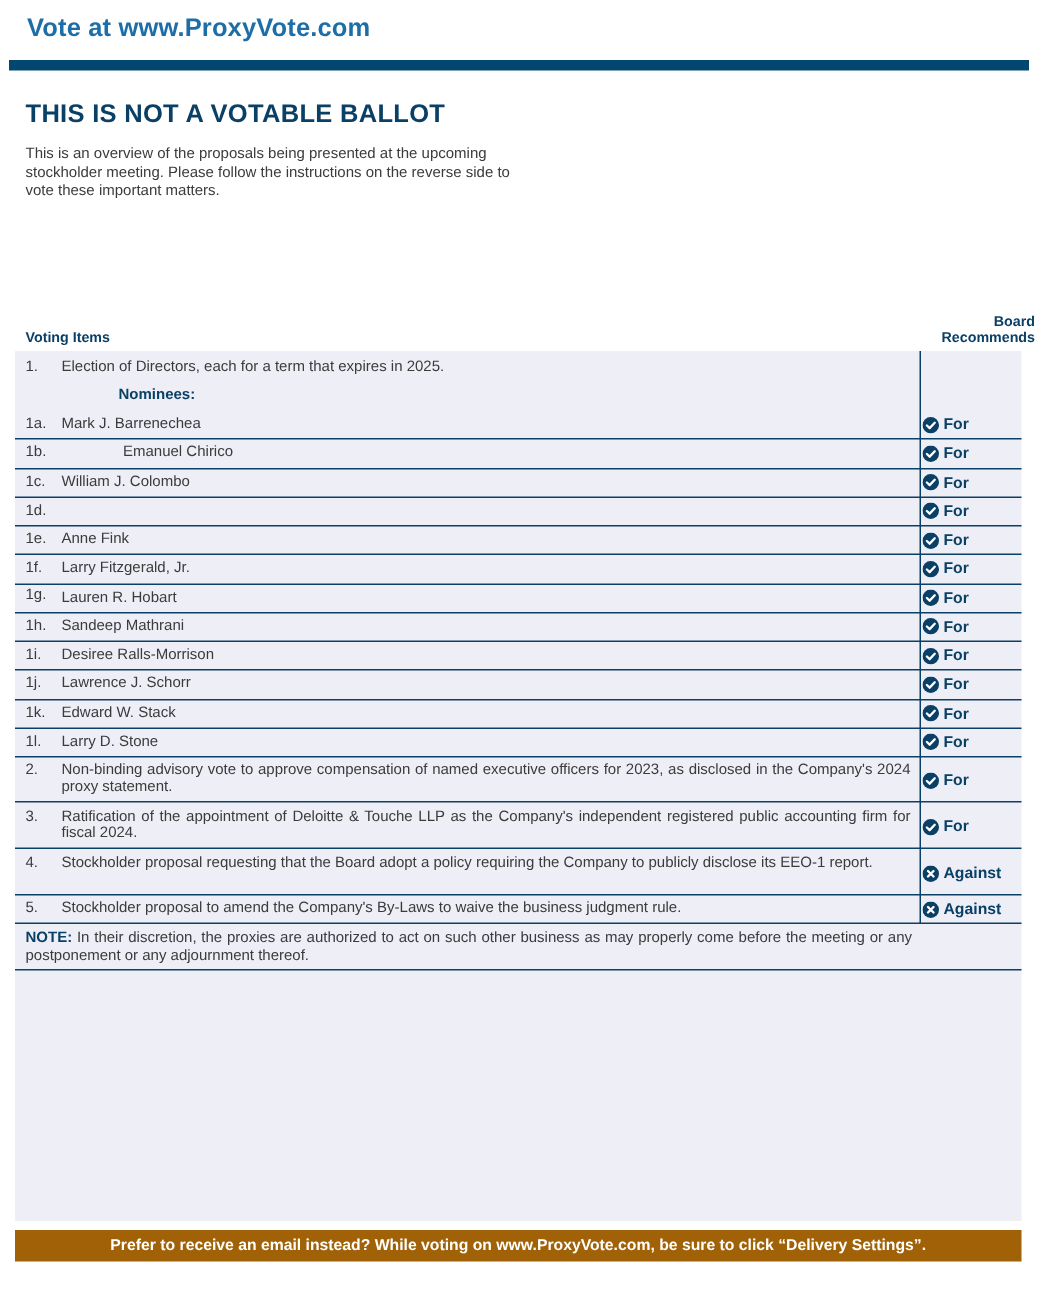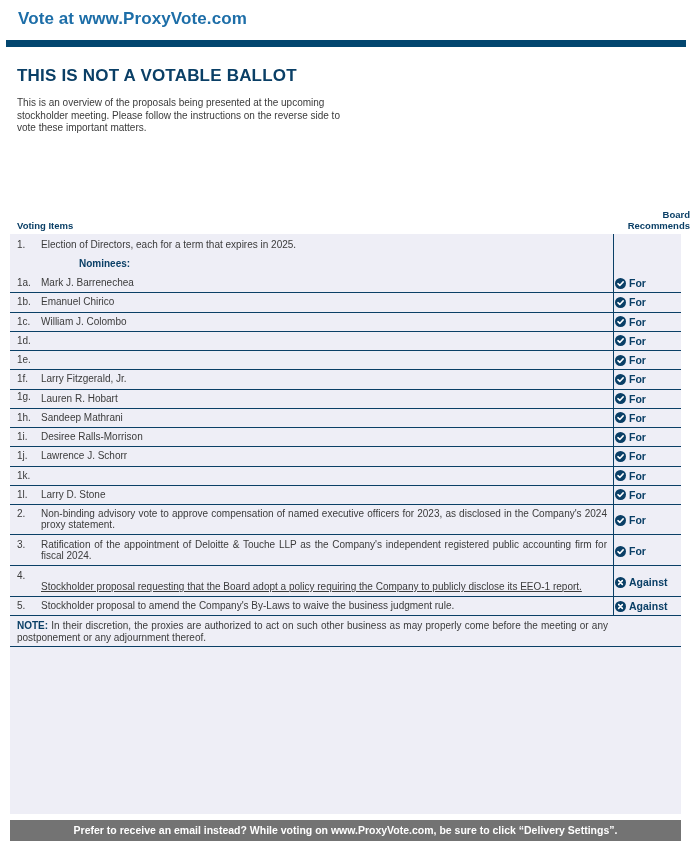--- a/index.html
+++ b/index.html
@@ -23,21 +23,21 @@
   .num { position:absolute; left:7px; }
   .text { position:absolute; left:31px; width:566px; line-height:11px; text-align:justify; }
   .rec { position:absolute; left:605px; display:flex; align-items:center; gap:3px;
          font-weight:bold; color:#0a3f66; font-size:10.5px; }
   .rec svg { width:11px; height:11px; display:block; }
   .nominees-label { font-weight:bold; color:#0a3f66; }
   .note { position:absolute; left:17px; top:620px; width:591px; font-size:10px; line-height:11.5px;
           text-align:justify; color:#3b3b3b; }
   .note b { color:#0a3f66; }
   .note-line { position:absolute; left:10px; top:646px; width:671px; height:1px; background:#0a3f66; }
-  .footer { position:absolute; left:10px; top:820px; width:671px; height:21px; background:#737373;
+  .footer { position:absolute; left:10px; top:820px; width:671px; height:21px; background:#a16207;
             color:#ffffff; font-size:10.5px; font-weight:bold; text-align:center; line-height:21px; }
 </style>
 </head>
 <body>
 
 <div class="top-title">Vote at www.ProxyVote.com</div>
 <div class="top-bar"></div>
 
 <div class="heading">THIS IS NOT A VOTABLE BALLOT</div>
 <div class="intro">This is an overview of the proposals being presented at the upcoming stockholder meeting. Please follow the instructions on the reverse side to vote these important matters.</div>
@@ -66,21 +66,21 @@
       <span class="rec" style="top:3px;">
         <svg viewBox="0 0 12 12">
           <circle cx="6" cy="6" r="6" fill="#0a3f66"></circle>
           <path d="M3.2 6.2 L5.2 8.1 L8.9 4.2" stroke="#fff" stroke-width="1.7" fill="none" stroke-linecap="round" stroke-linejoin="round"></path>
         </svg>
         <span>For</span>
       </span>
     </div>
     <div class="row" style="top: 293.25px; height: 19.25px;">
       <span class="num" style="top:3px;">1b.</span>
-      <span class="text" style="top:3px;">Emanuel Chirico</span>
+      <span class="text" style="top:3px;margin-left:41px;">Emanuel Chirico</span>
       <span class="rec" style="top:3px;">
         <svg viewBox="0 0 12 12">
           <circle cx="6" cy="6" r="6" fill="#0a3f66"></circle>
           <path d="M3.2 6.2 L5.2 8.1 L8.9 4.2" stroke="#fff" stroke-width="1.7" fill="none" stroke-linecap="round" stroke-linejoin="round"></path>
         </svg>
         <span>For</span>
       </span>
     </div>
     <div class="row" style="top: 312.5px; height: 19.25px; padding-left: 31px;">
       <span class="num" style="top:3px;">1c.</span>
@@ -98,20 +98,21 @@
       <span class="rec" style="top:3px;">
         <svg viewBox="0 0 12 12">
           <circle cx="6" cy="6" r="6" fill="#0a3f66"></circle>
           <path d="M3.2 6.2 L5.2 8.1 L8.9 4.2" stroke="#fff" stroke-width="1.7" fill="none" stroke-linecap="round" stroke-linejoin="round"></path>
         </svg>
         <span>For</span>
       </span>
     </div>
     <div class="row" style="top: 351px; height: 19.25px; padding-left: 43px;">
       <span class="num" style="top:3px;">1e.</span>
+      <span class="text" style="top:3px;">Anne Fink</span>
       <span class="rec" style="top:3px;">
         <svg viewBox="0 0 12 12">
           <circle cx="6" cy="6" r="6" fill="#0a3f66"></circle>
           <path d="M3.2 6.2 L5.2 8.1 L8.9 4.2" stroke="#fff" stroke-width="1.7" fill="none" stroke-linecap="round" stroke-linejoin="round"></path>
         </svg>
         <span>For</span>
       </span>
     </div>
     <div class="row" style="top: 370.25px; height: 19.25px;">
       <span class="num" style="top:3px;">1f.</span>
@@ -163,20 +164,21 @@
       <span class="rec" style="top:3px;">
         <svg viewBox="0 0 12 12">
           <circle cx="6" cy="6" r="6" fill="#0a3f66"></circle>
           <path d="M3.2 6.2 L5.2 8.1 L8.9 4.2" stroke="#fff" stroke-width="1.7" fill="none" stroke-linecap="round" stroke-linejoin="round"></path>
         </svg>
         <span>For</span>
       </span>
     </div>
     <div class="row" style="top: 466.5px; height: 19.25px;">
       <span class="num" style="top:3px;">1k.</span>
+      <span class="text" style="top:3px;">Edward W. Stack</span>
       <span class="rec" style="top:3px;">
         <svg viewBox="0 0 12 12">
           <circle cx="6" cy="6" r="6" fill="#0a3f66"></circle>
           <path d="M3.2 6.2 L5.2 8.1 L8.9 4.2" stroke="#fff" stroke-width="1.7" fill="none" stroke-linecap="round" stroke-linejoin="round"></path>
         </svg>
         <span>For</span>
       </span>
     </div>
     <div class="row" style="top: 485.75px; height: 19.25px;">
       <span class="num" style="top:3px;">1l.</span>
@@ -208,21 +210,21 @@
   <span class="rec" style="top:10px;">
     <svg viewBox="0 0 12 12">
         <circle cx="6" cy="6" r="6" fill="#0a3f66"></circle>
         <path d="M3.2 6.2 L5.2 8.1 L8.9 4.2" stroke="#fff" stroke-width="1.7" fill="none" stroke-linecap="round" stroke-linejoin="round"></path>
       </svg>
     <span>For</span>
   </span>
 </div>
 <div class="row" style="top:566px;height:31px;">
   <span class="num" style="top:4px;">4.</span>
-  <span class="text" style="top:15px;text-decoration:underline;">Stockholder proposal requesting that the Board adopt a policy requiring the Company to publicly disclose its EEO-1 report.</span>
+  <span class="text" style="top:4px;">Stockholder proposal requesting that the Board adopt a policy requiring the Company to publicly disclose its EEO-1 report.</span>
   <span class="rec" style="top:10px;">
     <svg viewBox="0 0 12 12">
         <circle cx="6" cy="6" r="6" fill="#0a3f66"></circle>
         <path d="M4 4 L8 8 M8 4 L4 8" stroke="#fff" stroke-width="1.7" stroke-linecap="round"></path>
       </svg>
     <span>Against</span>
   </span>
 </div>
 <div class="row" style="top:597px;height:19px;">
   <span class="num" style="top:3px;">5.</span>

